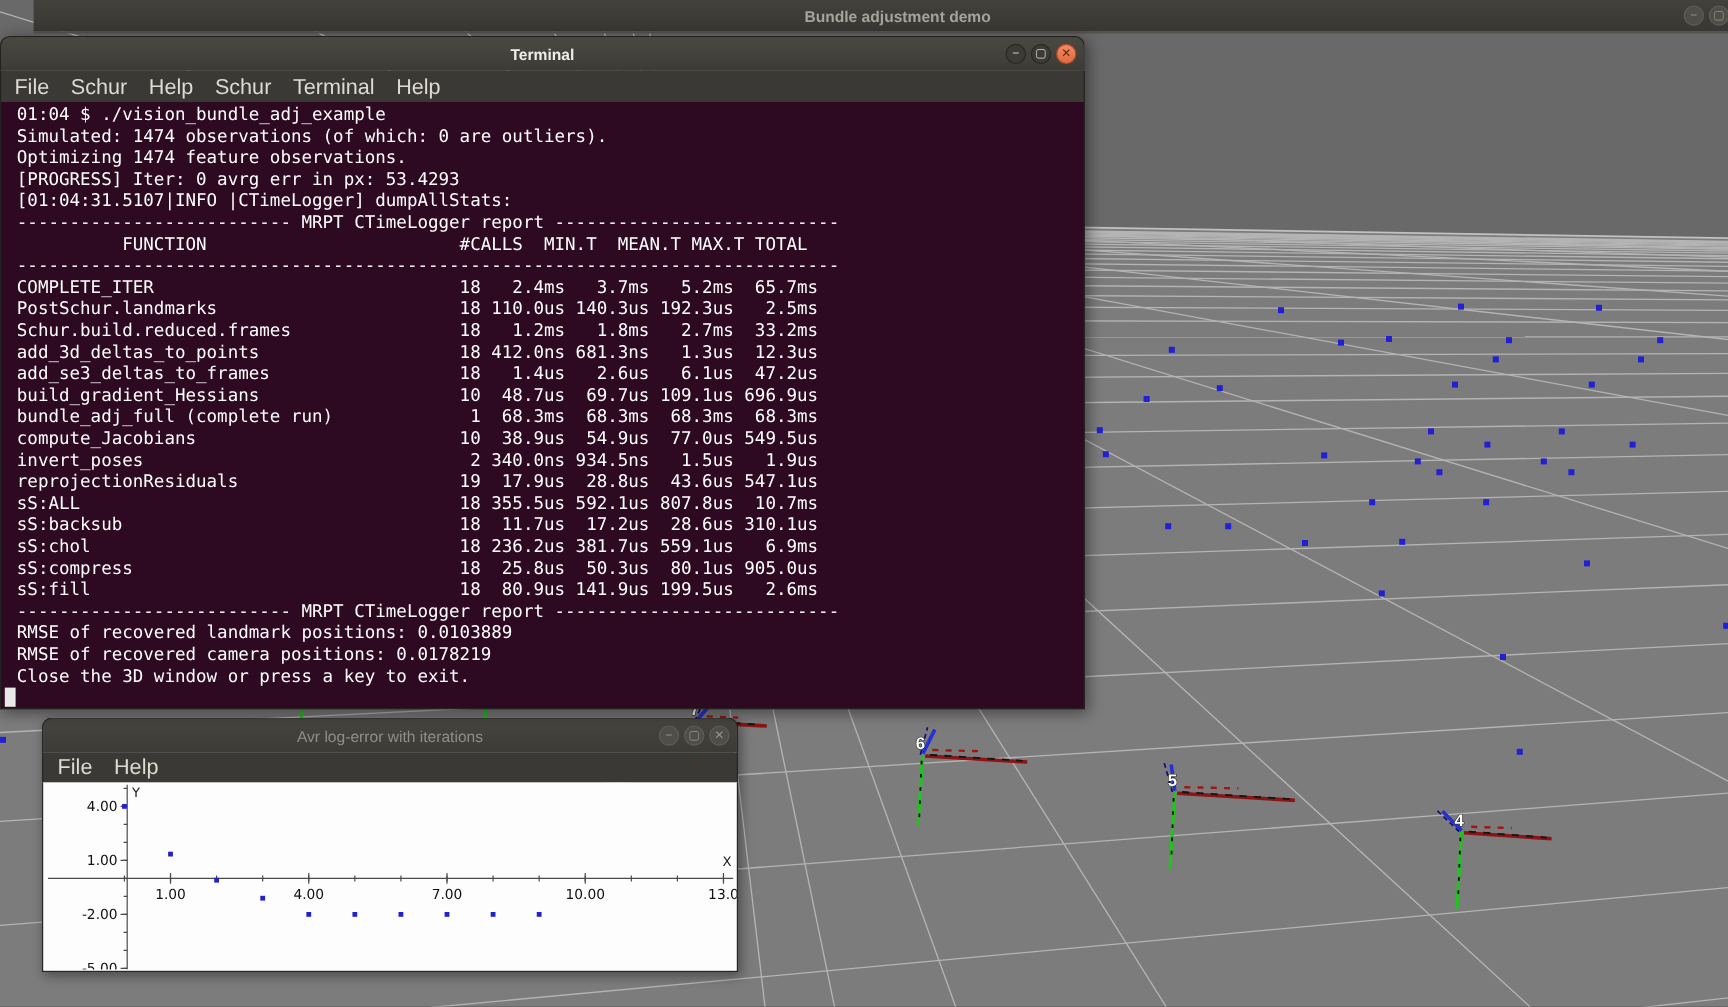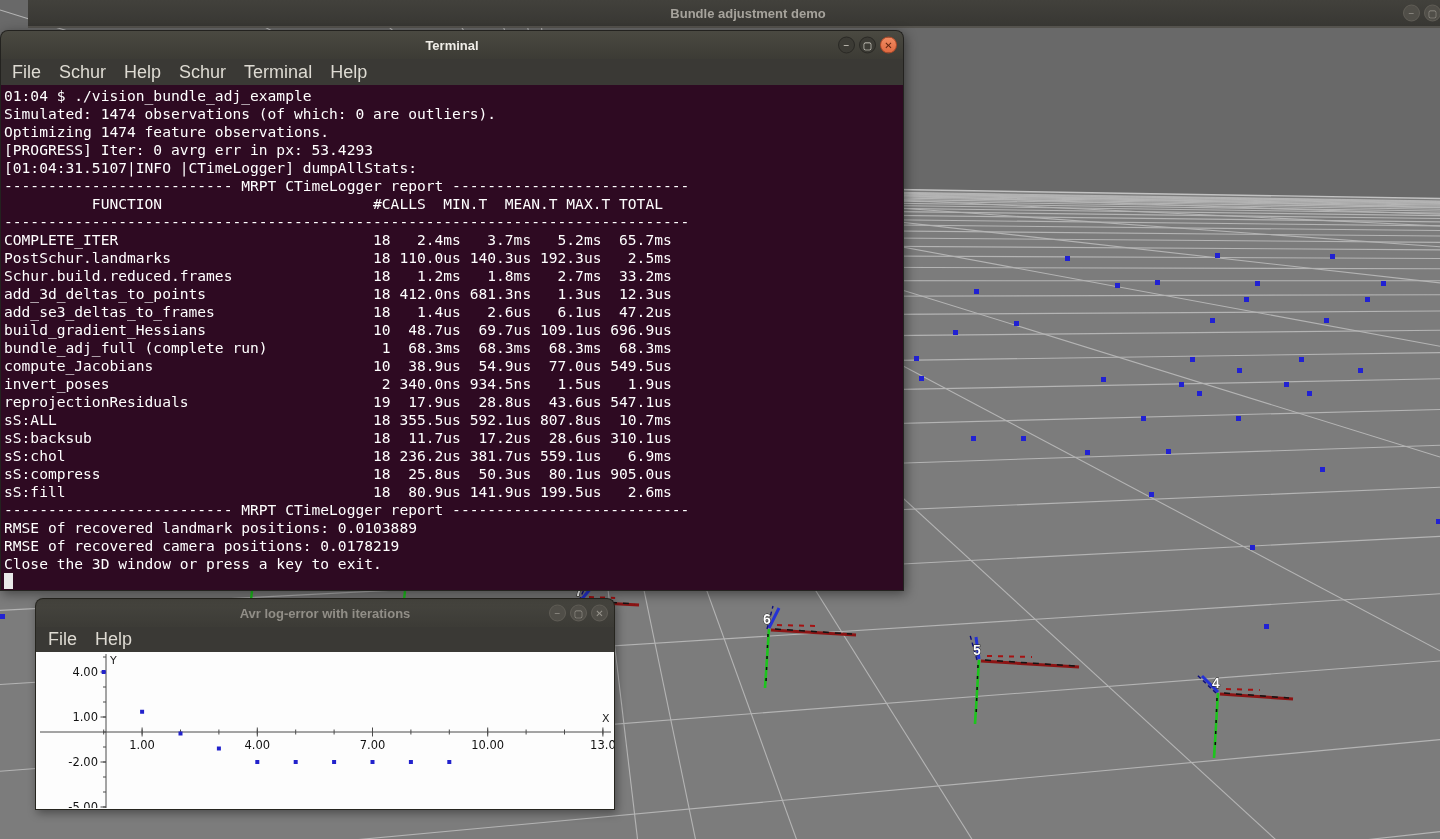--- a/index.html
+++ b/index.html
@@ -24,32 +24,32 @@
     border-radius:8px 8px 0 0;box-shadow:2px 3px 12px rgba(0,0,0,.45);}
   .t-titlebar{position:relative;height:29px;border-radius:8px 8px 0 0;
     background:linear-gradient(#49483fьно,#3d3c36);background:linear-gradient(#4a4941,#3c3b35);
     border:1px solid #23221f;border-bottom:none;box-sizing:border-box;
     display:flex;align-items:center;justify-content:center;}
   .t-title{font-size:13px;font-weight:bold;color:#f0eee8;}
   .t-menubar{height:26px;background:#3a3935;border-left:1px solid #23221f;border-right:1px solid #23221f;
     box-sizing:border-box;display:flex;align-items:center;padding-left:2px;}
   .menu-item{font-size:18px;color:#dedbd3;padding:0 9px;cursor:default;}
   .t-body{position:relative;height:506px;background:#2e0a22;border:1px solid #23221f;border-top:none;
-    box-sizing:border-box;overflow:hidden;}
+    box-sizing:border-box;overflow:hidden;padding-left:10px;}
   .t-body pre{margin:0;padding:2px 0 0 3px;font-family:"DejaVu Sans Mono",monospace;
     font-size:14.6px;line-height:18px;color:#ffffff;}
   .t-cursor{position:absolute;left:3px;top:488px;width:9px;height:16px;background:#e9e9e9;}
 
   
   .plot-window{position:absolute;left:35px;top:598px;width:580px;height:212px;z-index:10;
     border-radius:8px 8px 0 0;box-shadow:2px 3px 10px rgba(0,0,0,.4);}
   .p-titlebar{position:relative;height:29px;border-radius:8px 8px 0 0;background:linear-gradient(#46453f,#3c3b36);
     border:1px solid #26251f;border-bottom:none;box-sizing:border-box;
     display:flex;align-items:center;justify-content:center;}
-  .p-title{font-size:13px;font-weight:bold;color:#918e87;text-align:right;}
+  .p-title{font-size:13px;font-weight:normal;color:#918e87;text-align:right;}
   .p-menubar{height:25px;background:#3a3935;border-left:1px solid #26251f;border-right:1px solid #26251f;
     box-sizing:border-box;display:flex;align-items:center;padding-left:3px;}
   #plot-area{position:relative;height:158px;background:#fdfdfd;border:1px solid #26251f;border-top:none;
     box-sizing:border-box;overflow:hidden;}
 </style>
 </head>
 <body>
 
 <div class="stage">
 

